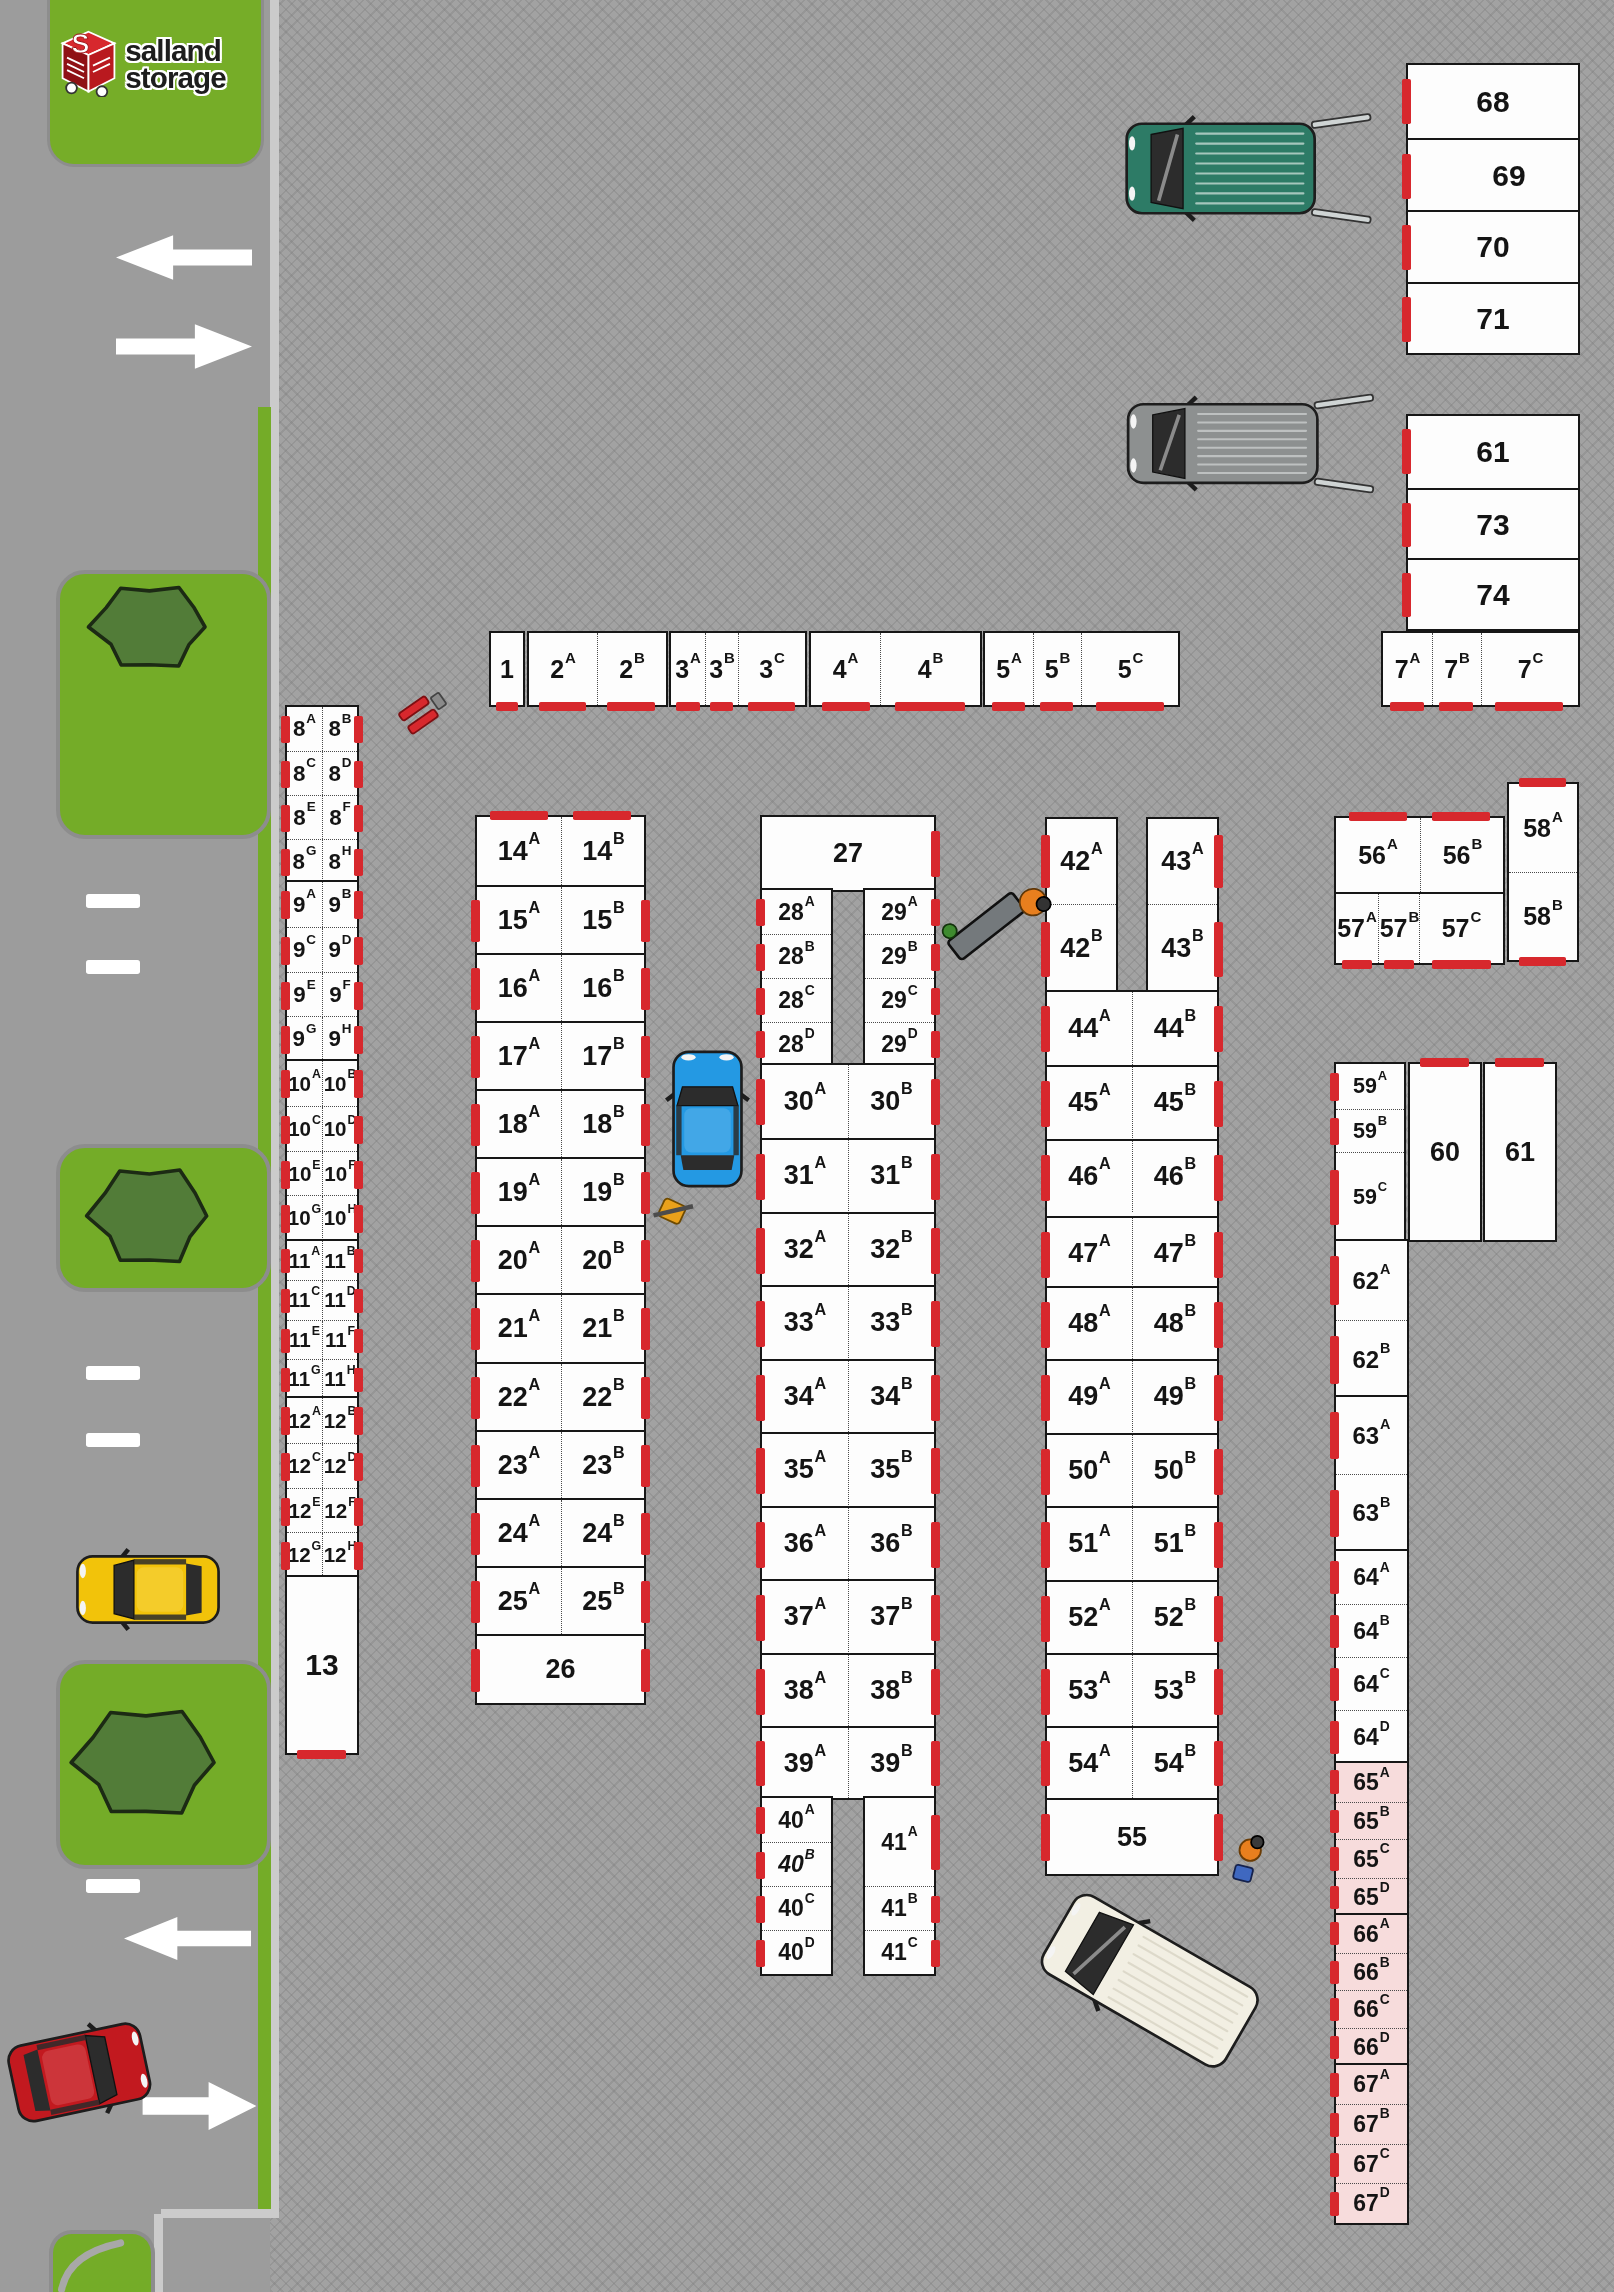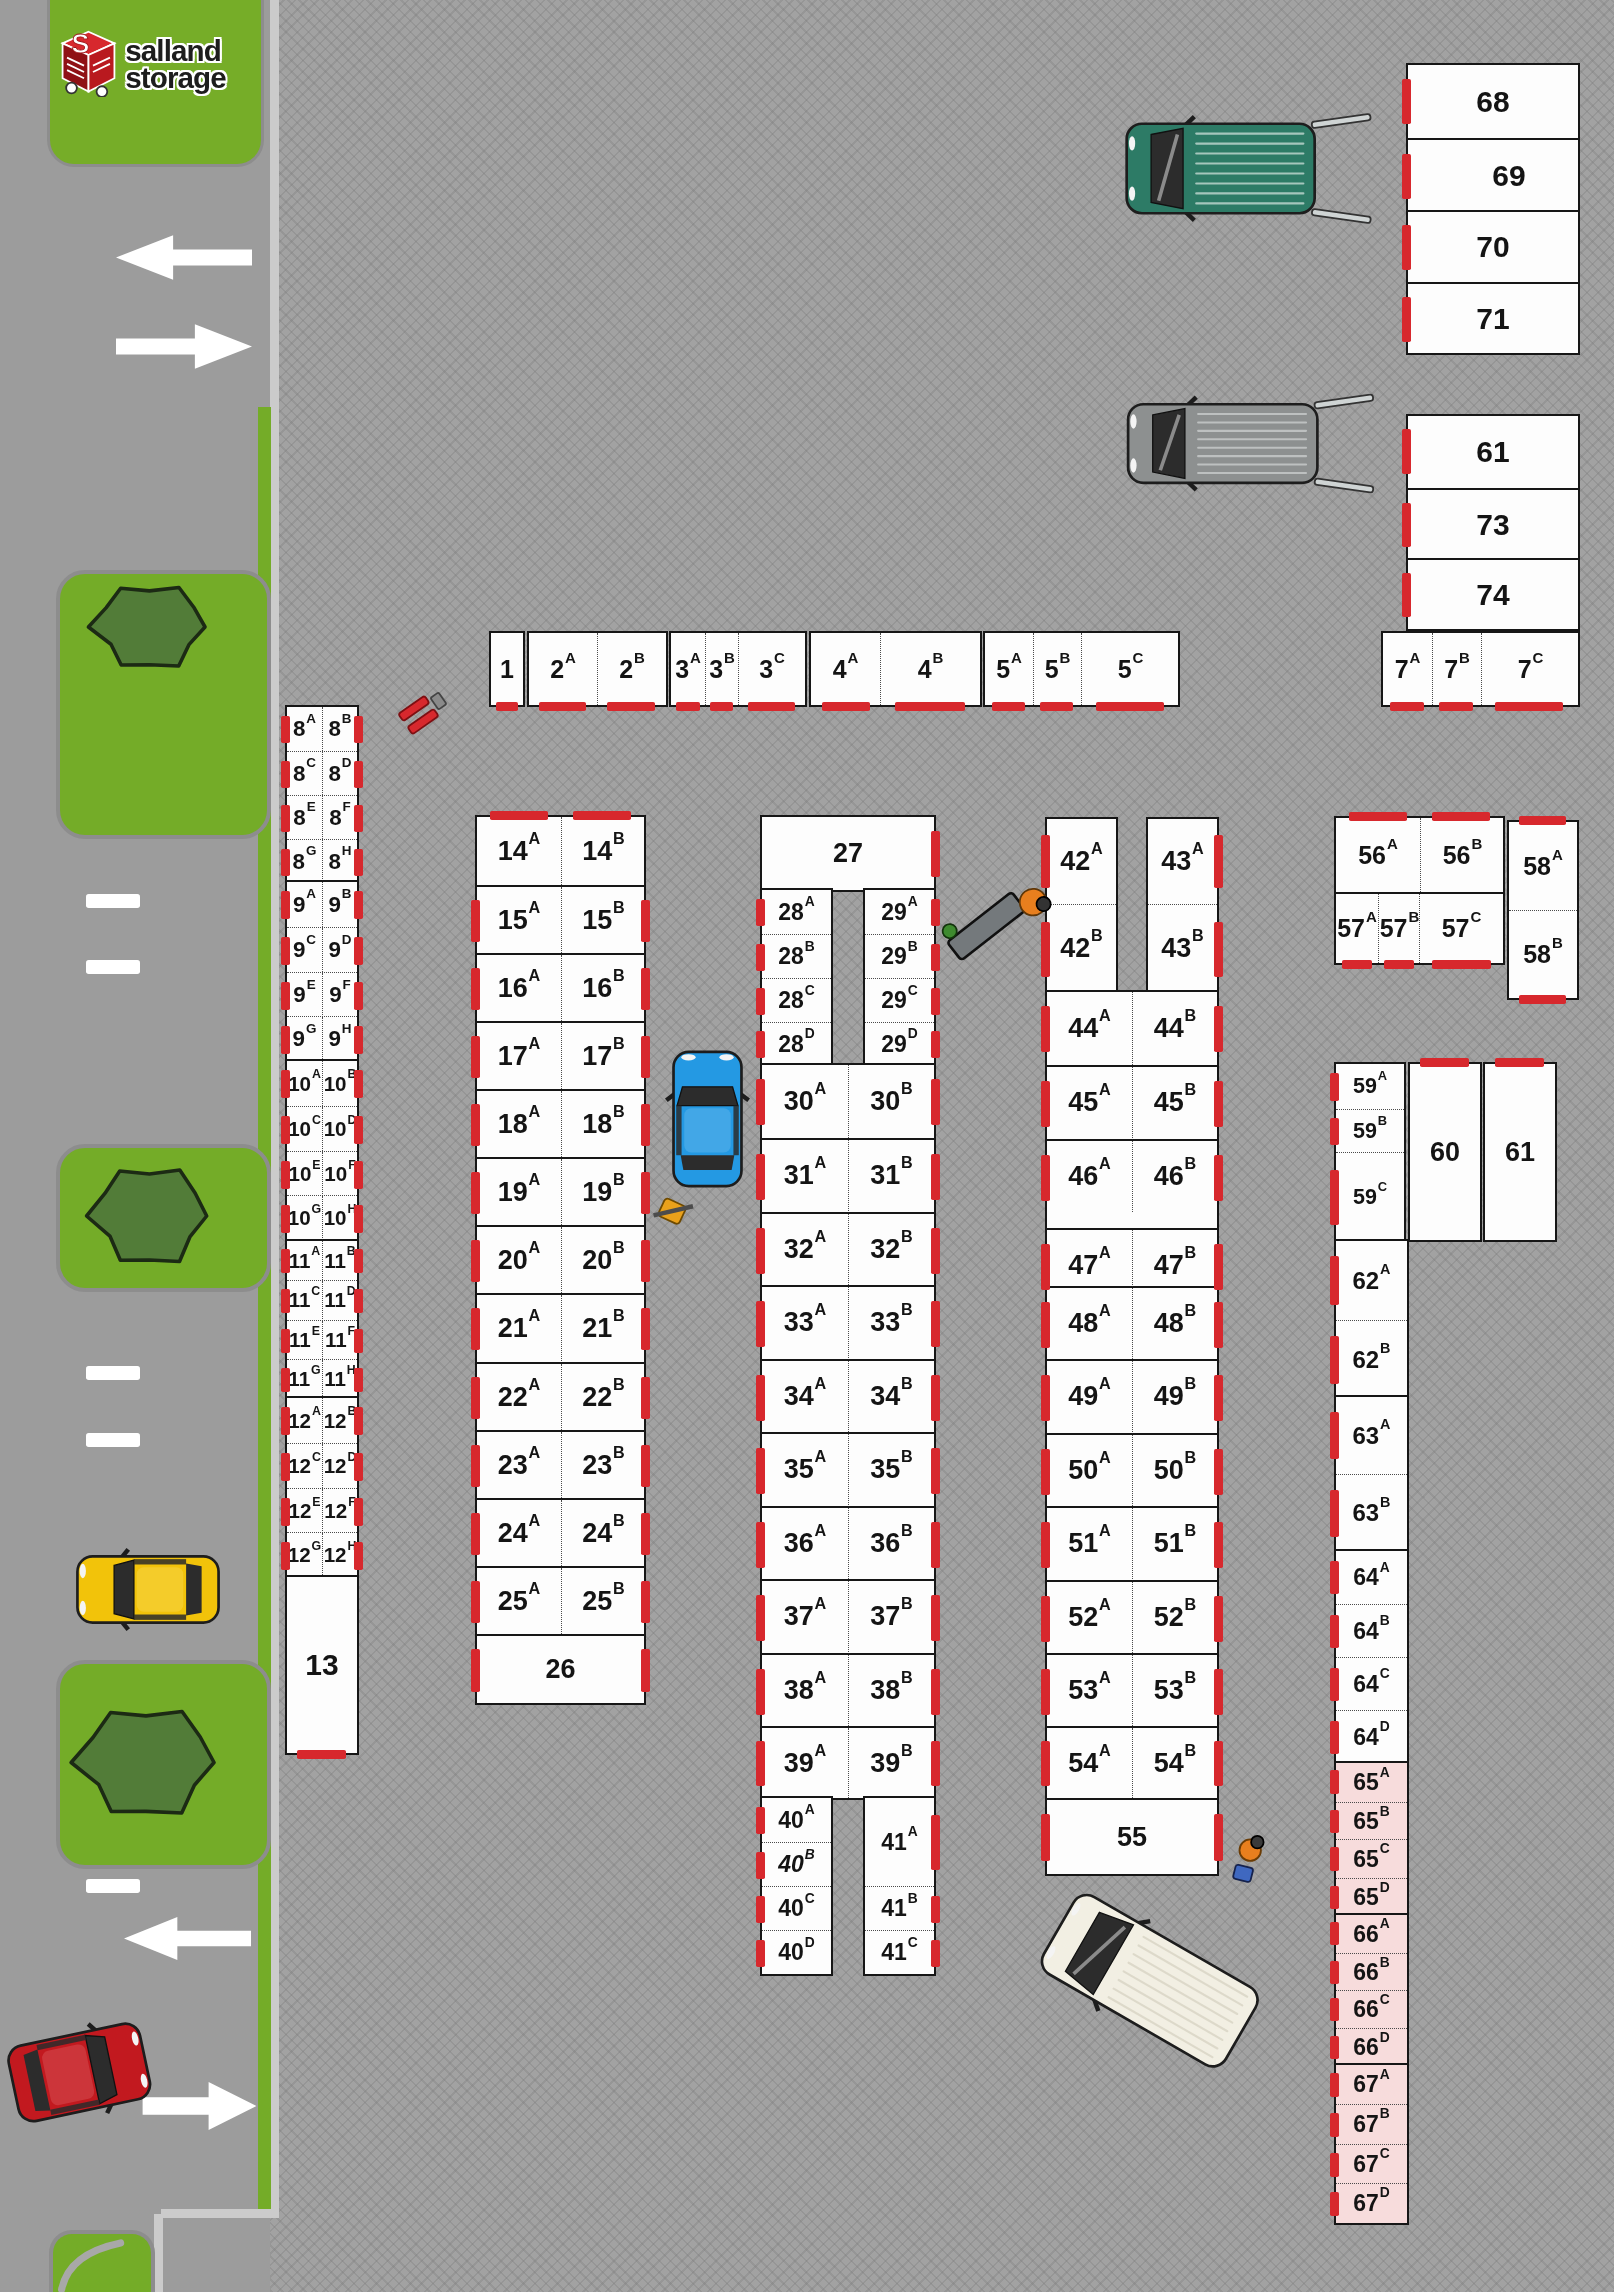--- a/index.html
+++ b/index.html
@@ -811,21 +811,21 @@
       <div class="row sep-solid" style="left: 0px; top: 147px; height: 73px; width: 170px;">
         <div class="cell" style="left: 0px; top: 0px; width: 85px; font-size: 27px;">
           <span>46<sup>A</sup></span>
         </div>
         <div class="cell csep-dotted" style="left: 85px; top: 0px; width: 85px; font-size: 27px;">
           <span>46<sup>B</sup></span>
         </div>
         <div class="door" style="width: 9px; height: 46px; top: 14px; left: -6.3px;"></div>
         <div class="door" style="width: 9px; height: 46px; top: 14px; right: -6.3px;"></div>
       </div>
-      <div class="row sep-solid" style="left: 0px; top: 236px; height: 73px; width: 170px;">
+      <div class="row sep-solid" style="left: 0px; top: 224px; height: 73px; width: 170px;">
         <div class="cell" style="left: 0px; top: 0px; width: 85px; font-size: 27px;">
           <span>47<sup>A</sup></span>
         </div>
         <div class="cell csep-dotted" style="left: 85px; top: 0px; width: 85px; font-size: 27px;">
           <span>47<sup>B</sup></span>
         </div>
         <div class="door" style="width: 9px; height: 46px; top: 14px; left: -6.3px;"></div>
         <div class="door" style="width: 9px; height: 46px; top: 14px; right: -6.3px;"></div>
       </div>
       <div class="row sep-solid" style="left: 0px; top: 294px; height: 73px; width: 170px;">
@@ -925,21 +925,21 @@
         <div class="cell csep-dotted" style="left: 42px; top: 0px; width: 42px; font-size: 25px;">
           <span>57<sup>B</sup></span>
         </div>
         <div class="door" style="height: 9px; width: 29.6px; left: 48px; bottom: -6.3px;"></div>
         <div class="cell csep-dotted" style="left: 83px; top: 0px; width: 84px; font-size: 25px;">
           <span>57<sup>C</sup></span>
         </div>
         <div class="door" style="height: 9px; width: 59px; left: 96px; bottom: -6.3px;"></div>
       </div>
     </div>
-    <div class="block" style="left: 1507px; top: 820px; width: 68px; height: 176px; text-align: center;">
+    <div class="block" style="left: 1507px; top: 782px; width: 68px; height: 176px; text-align: center;">
       <div class="row" style="left: 0px; top: 0px; height: 88px; width: 68px;">
         <div class="cell" style="left: 0px; top: 0px; width: 68px; font-size: 25px;">
           <span>58<sup>A</sup></span>
         </div>
         <div class="door" style="height: 9px; width: 47px; left: 10.3px; top: -6.3px;"></div>
       </div>
       <div class="row sep-dotted" style="left: 0px; top: 88px; height: 88px; width: 68px;">
         <div class="cell" style="left: 0px; top: 0px; width: 68px; font-size: 25px;">
           <span>58<sup>B</sup></span>
         </div>

